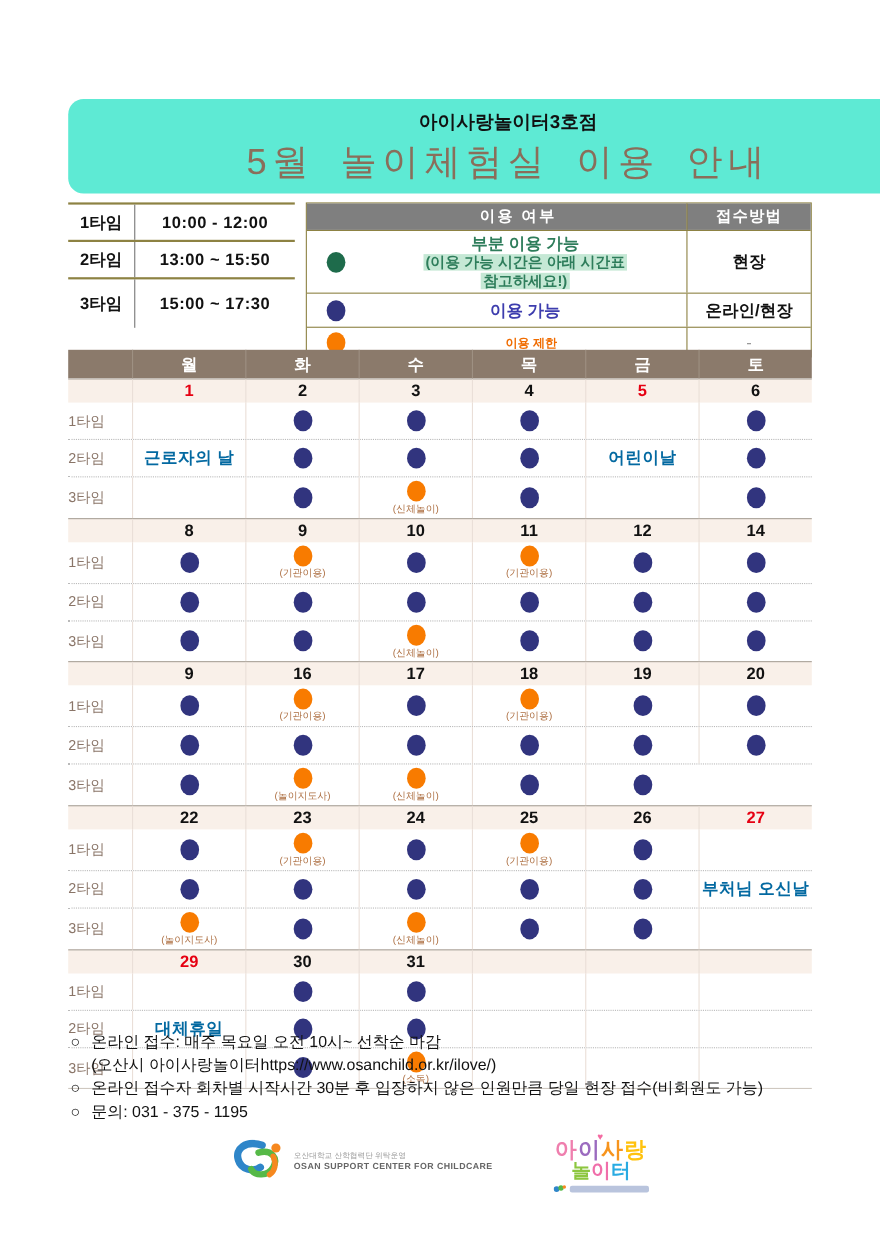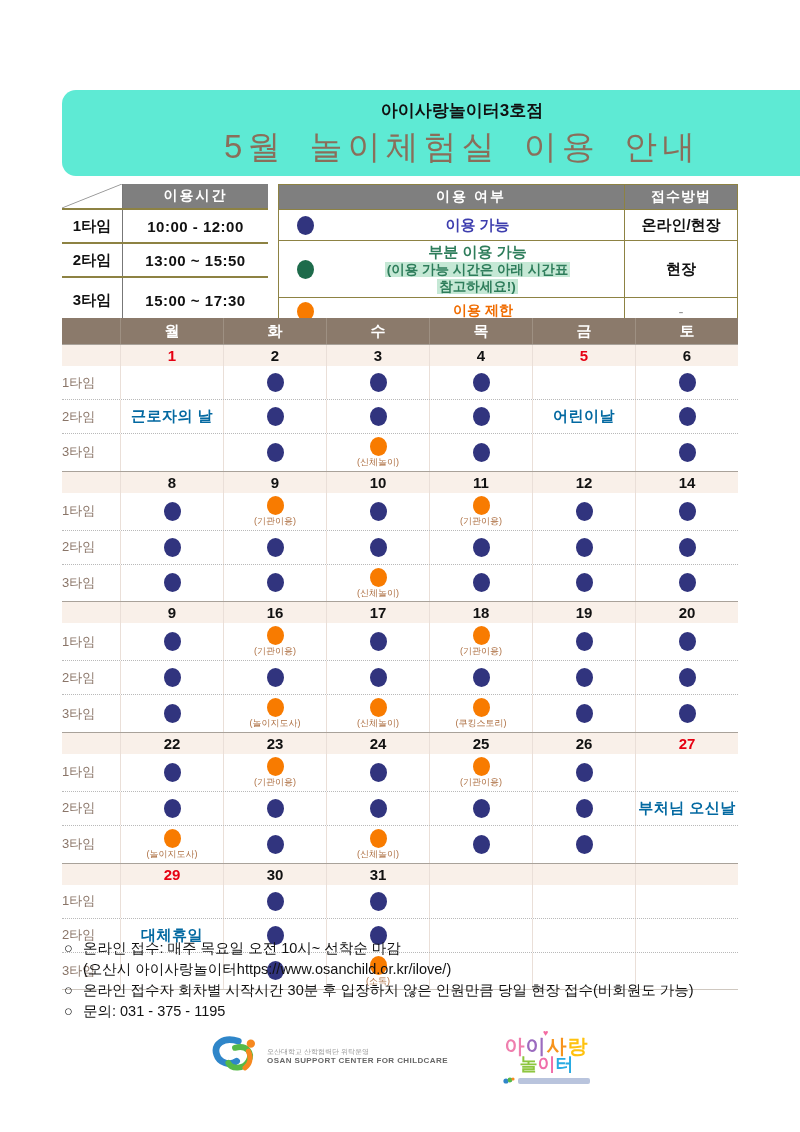--- a/index.html
+++ b/index.html
@@ -32,21 +32,21 @@
   .lg-row.r2{min-height:56px;}
   .lg-row.r3{min-height:26px;}
   .lg-dotcell{width:52px;display:flex;align-items:center;justify-content:center;}
   .lg-desc{flex:1;display:flex;flex-direction:column;align-items:center;justify-content:center;font-weight:bold;text-align:center;}
   .lg-methodcell{width:112px;border-left:1.5px solid #8d8243;display:flex;align-items:center;justify-content:center;font-weight:bold;font-size:15px;color:#111;}
   .lg-methodcell.dim{color:#999;font-weight:normal;}
   .t-blue{color:#3d3dae;font-size:15px;}
   .t-green{color:#2e7d5b;font-size:15px;}
   .t-green-sub{color:#2e7d5b;font-size:13.5px;line-height:1.25;}
   .hl{background:#c5e8d5;padding:0 2px;}
-  .t-orange{color:#f06c00;font-size:14px;margin-left:11px;}
+  .t-orange{color:#f06c00;font-size:11px;margin-left:11px;}
 
   .dot{width:17px;height:19px;border-radius:50%;flex:none;}
   .dot-blue{background:#31347e;}
   .dot-green{background:#1e6b4b;}
   .dot-orange{background:#f87b00;}
 
   
   .calendar{position:absolute;top:318px;left:62px;width:676px;border-bottom:1px solid #cfc8c0;}
   .cal-head{display:grid;grid-template-columns:58px repeat(6,1fr);background:#8b7a6b;height:26px;}
   .cal-head div{color:#fff;font-weight:bold;font-size:15px;display:flex;align-items:center;justify-content:center;border-left:1px solid #9e9082;}
@@ -87,24 +87,20 @@
 
 <div class="page">
 
   <div class="header-box">
     <div class="header-sub">아이사랑놀이터3호점</div>
     <div class="header-title">5월 놀이체험실 이용 안내</div>
   </div>
 
   <div class="info">
     <div class="tt">
-      <div class="tt-head">
-        <div class="tt-corner"></div>
-        <div class="tt-title">이용시간</div>
-      </div>
       <div id="tt-body">
           <div class="tt-row">
             <div class="tt-label">1타임</div>
             <div class="tt-time">10:00 - 12:00</div>
           </div>
           <div class="tt-row">
             <div class="tt-label">2타임</div>
             <div class="tt-time">13:00 ~ 15:50</div>
           </div>
           <div class="tt-row">
@@ -113,40 +109,40 @@
           </div>
         </div>
     </div>
 
     <div class="legend">
       <div class="lg-head">
         <div class="lg-usage">이용 여부</div>
         <div class="lg-methodhead">접수방법</div>
       </div>
       <div id="lg-body">
-          <div class="lg-row r1">
-            <div class="lg-dotcell">
-              <span class="dot dot-blue"></span>
-            </div>
-            <div class="lg-desc">
-              <div class="t-blue">이용 가능</div>
-            </div>
-            <div class="lg-methodcell">온라인/현장</div>
-          </div>
           <div class="lg-row r2">
             <div class="lg-dotcell">
               <span class="dot dot-green"></span>
             </div>
             <div class="lg-desc">
               <div class="t-green">부분 이용 가능</div>
               <div class="t-green-sub"><span class="hl">(이용 가능 시간은 아래 시간표</span></div>
               <div class="t-green-sub"><span class="hl">참고하세요!)</span></div>
             </div>
             <div class="lg-methodcell">현장</div>
           </div>
+          <div class="lg-row r1">
+            <div class="lg-dotcell">
+              <span class="dot dot-blue"></span>
+            </div>
+            <div class="lg-desc">
+              <div class="t-blue">이용 가능</div>
+            </div>
+            <div class="lg-methodcell">온라인/현장</div>
+          </div>
           <div class="lg-row r3">
             <div class="lg-dotcell">
               <span class="dot dot-orange"></span>
             </div>
             <div class="lg-desc">
               <div class="t-orange">이용 제한</div>
             </div>
             <div class="lg-methodcell dim">-</div>
           </div>
         </div>
@@ -362,24 +358,20 @@
           <div class="ccell">
             <span class="dot dot-blue"></span>
           </div>
           <div class="ccell">
             <span class="dot dot-orange"></span>
             <div class="note">(놀이지도사)</div>
           </div>
           <div class="ccell">
             <span class="dot dot-orange"></span>
             <div class="note">(신체놀이)</div>
-          </div>
-          <div class="ccell">
-            <span class="dot dot-orange"></span>
-            <div class="note">(쿠킹스토리)</div>
           </div>
           <div class="ccell">
             <span class="dot dot-blue"></span>
           </div>
           <div class="ccell">
             <span class="dot dot-blue"></span>
           </div>
         </div>
         <div class="crow date-row">
           <div class="ccell"></div>

